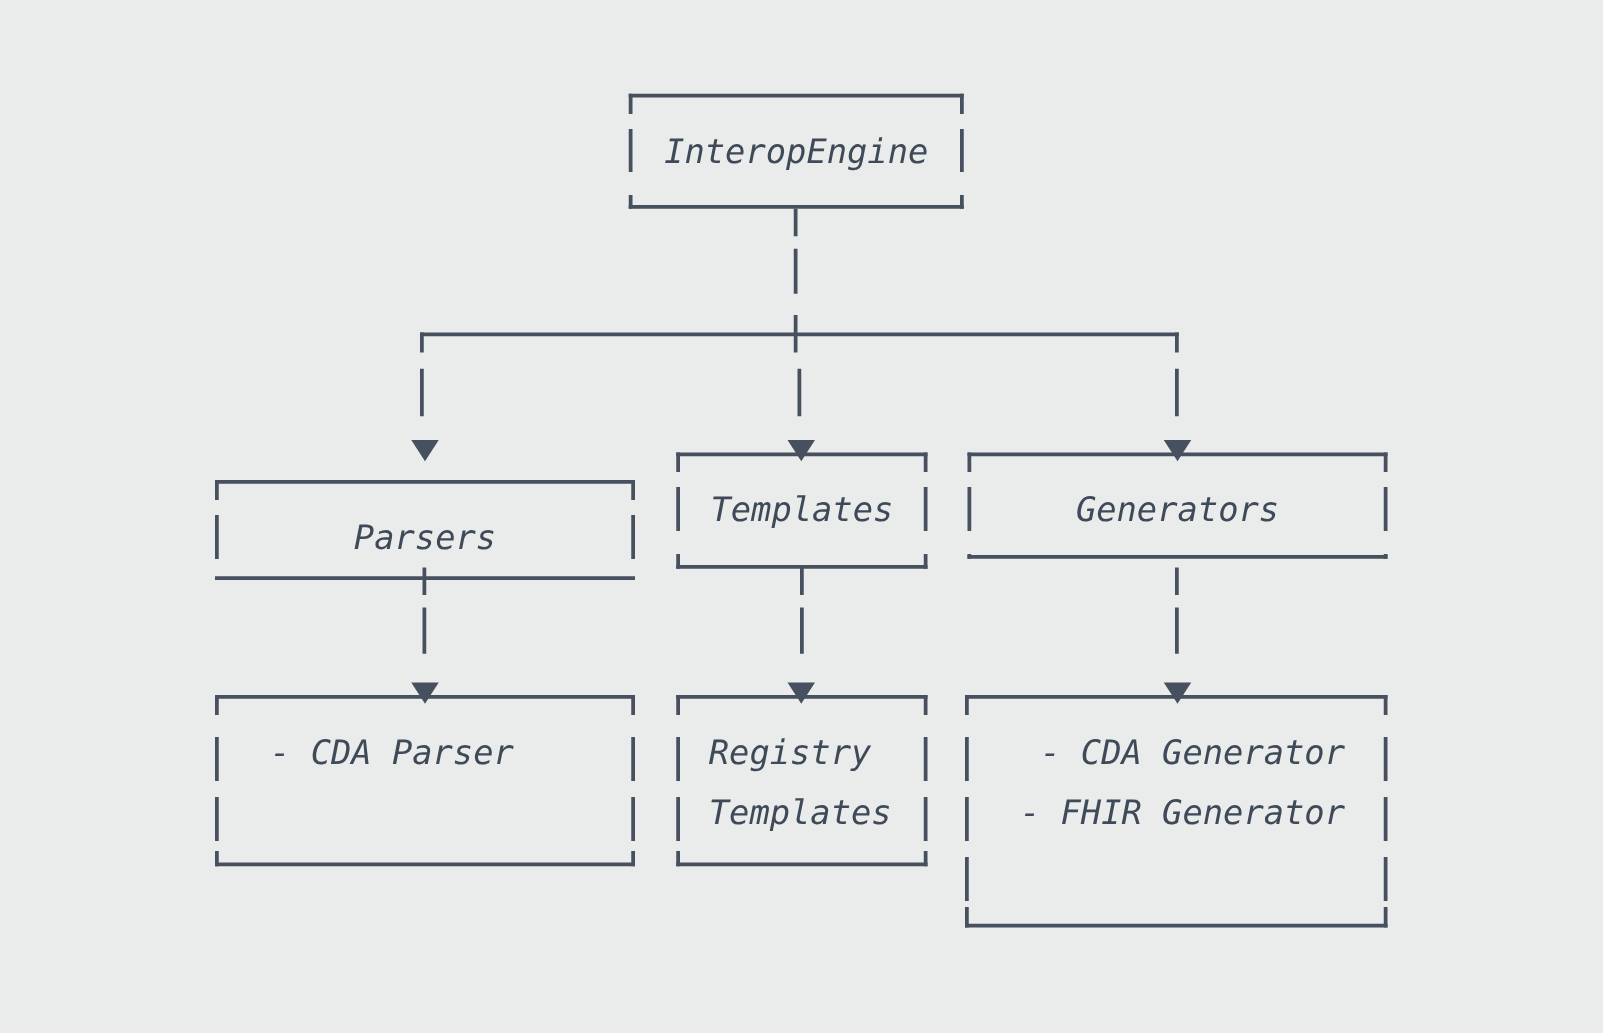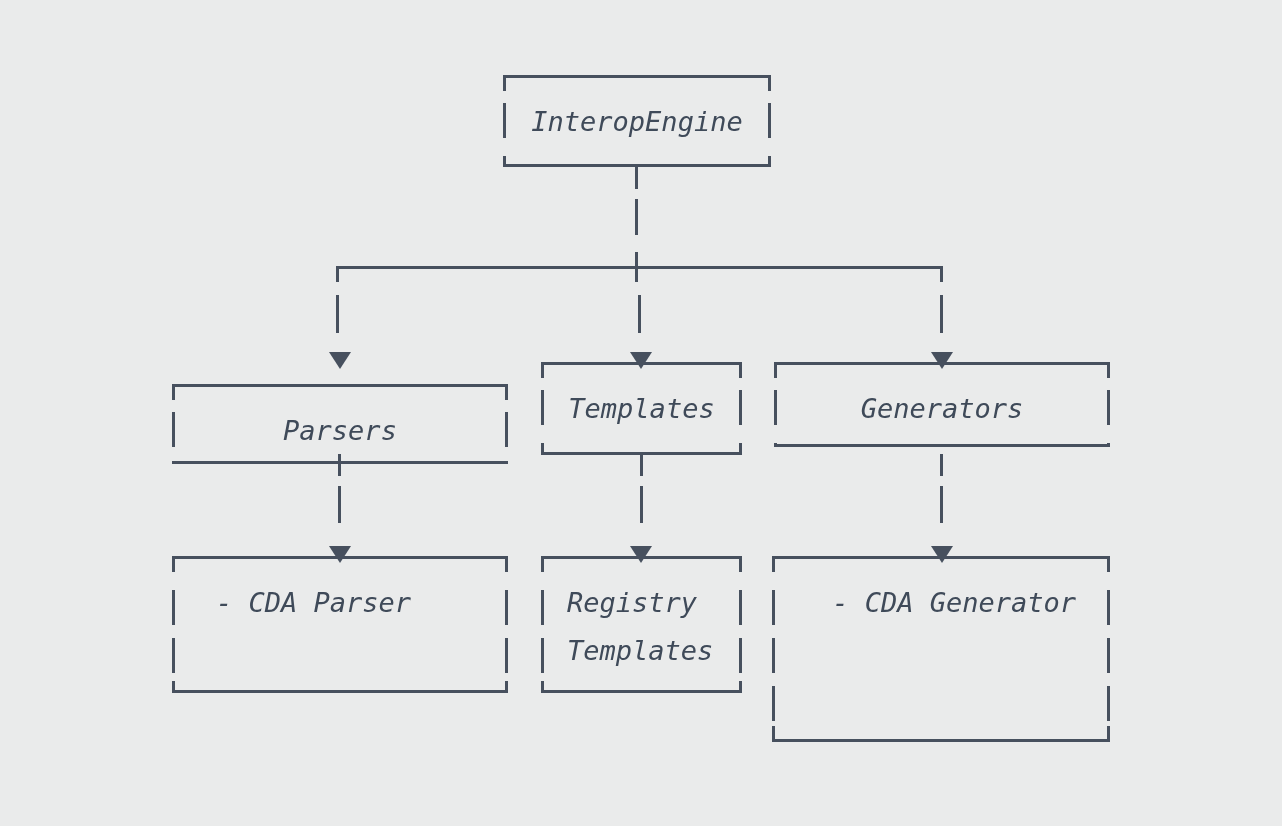--- a/index.html
+++ b/index.html
@@ -155,16 +155,17 @@
     </div>
   </div>
 
   <div class="box h186" style="left:772px;top:556px;width:338px;height:186px">
     <i class="bt"></i>
     <i class="bb"></i>
     <i class="bl"></i>
     <i class="br"></i>
     <div class="content pt2 ta-r pr34">
       <div class="line">- CDA Generator</div>
+      <div class="line">- FHIR Generator</div>
     </div>
   </div>
 
 </div>
 
 </body></html>

